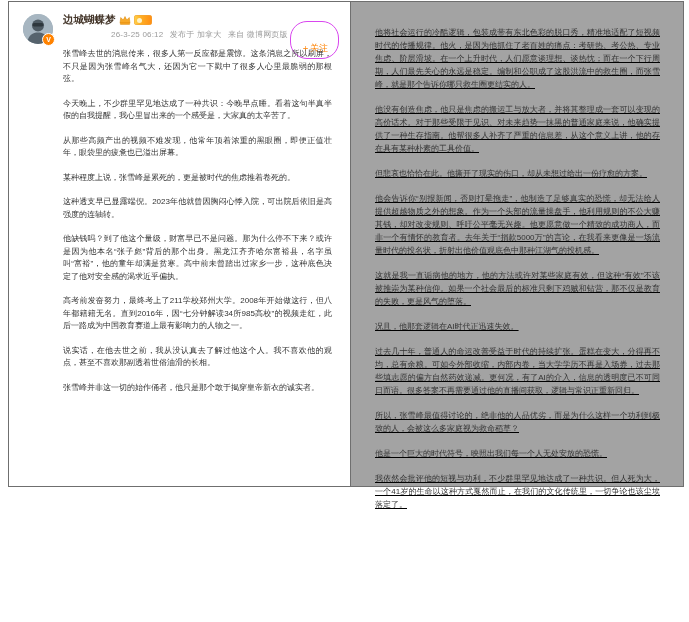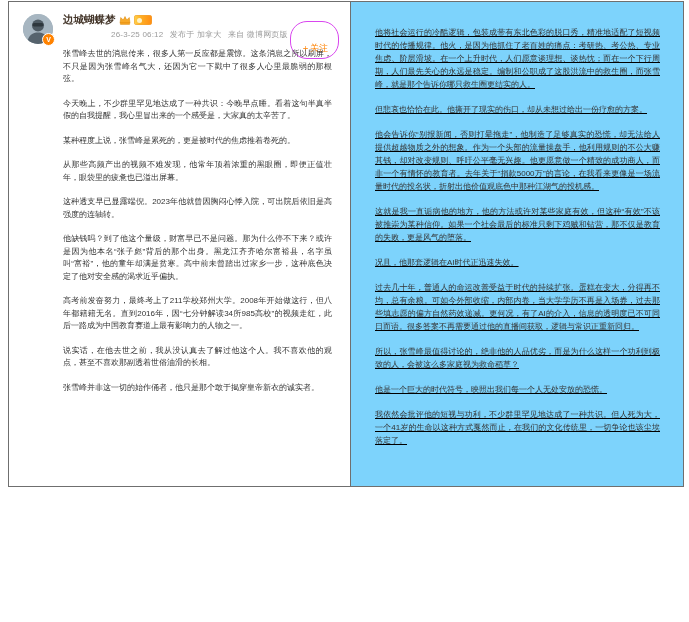--- a/index.html
+++ b/index.html
@@ -11,21 +11,21 @@
   .frame{
     position:absolute;left:8px;top:1px;width:676px;height:486px;
     border:1px solid #6f6f6f;box-sizing:border-box;display:flex;background:#fff;text-decoration:underline;
   }
   .col-left{
     width:342px;flex:0 0 342px;border-right:1px solid #6f6f6f;
     position:relative;box-sizing:border-box;background:#fff;
   }
   .col-right{
     flex:1;position:relative;box-sizing:border-box;
-    padding:24px 23px 0 24px;background:#7dd3fc;
+    padding:24px 23px 0 24px;background:#a3a3a3;
   }
   
   .avatar{
     position:absolute;left:14px;top:12px;width:30px;height:30px;border-radius:50%;
     background:radial-gradient(circle at 50% 35%, #cfd8de 0%, #9fb0bc 55%, #7e929f 100%);
     overflow:visible;
   }
   .avatar svg{position:absolute;left:0;top:0;border-radius:50%;}
   .verified-badge{
     position:absolute;right:-2px;bottom:-2px;width:11px;height:11px;border-radius:50%;
@@ -100,33 +100,34 @@
       <span>26-3-25 06:12</span>
       <span>发布于 加拿大</span>
       <span>来自 微博网页版</span>
     </div>
 
     <button class="follow-btn">＋关注</button>
 
     <div class="article article-left">
       <p>张雪峰去世的消息传来，很多人第一反应都是震惊。这条消息之所以刷屏，不只是因为张雪峰名气大，还因为它一下戳中了很多人心里最脆弱的那根弦。</p>
       <p>今天晚上，不少群里罕见地达成了一种共识：今晚早点睡。看着这句半真半假的自我提醒，我心里冒出来的一个感受是，大家真的太辛苦了。</p>
+      <p>从那些高频产出的视频不难发现，他常年顶着浓重的黑眼圈，即便正值壮年，眼袋里的疲惫也已溢出屏幕。</p>
       <p>某种程度上说，张雪峰是累死的，更是被时代的焦虑推着卷死的。</p>
-      <p>从那些高频产出的视频不难发现，他常年顶着浓重的黑眼圈，即便正值壮年，眼袋里的疲惫也已溢出屏幕。</p>
       <p>这种透支早已显露端倪。2023年他就曾因胸闷心悸入院，可出院后依旧是高强度的连轴转。</p>
       <p>他缺钱吗？到了他这个量级，财富早已不是问题。那为什么停不下来？或许是因为他本名“张子彪”背后的那个出身。黑龙江齐齐哈尔富裕县，名字虽叫“富裕”，他的童年却满是贫寒。高中前未曾踏出过家乡一步，这种底色决定了他对安全感的渴求近乎偏执。</p>
       <p>高考前发奋努力，最终考上了211学校郑州大学。2008年开始做这行，但八年都籍籍无名。直到2016年，因“七分钟解读34所985高校”的视频走红，此后一路成为中国教育赛道上最有影响力的人物之一。</p>
       <p>说实话，在他去世之前，我从没认真去了解过他这个人。我不喜欢他的观点，甚至不喜欢那副透着世俗油滑的长相。</p>
       <p>张雪峰并非这一切的始作俑者，他只是那个敢于揭穿皇帝新衣的诚实者。</p>
     </div>
   </div>
 
   <div class="col-right">
     <div class="article">
       <p>他将社会运行的冷酷逻辑，包装成带有东北色彩的脱口秀，精准地适配了短视频时代的传播规律。他火，是因为他抓住了老百姓的痛点：考研热、考公热、专业焦虑、阶层滑坡。在一个上升时代，人们愿意谈理想、谈热忱；而在一个下行周期，人们最先关心的永远是稳定。编制和公职成了这股洪流中的救生圈，而张雪峰，就是那个告诉你哪只救生圈更结实的人。</p>
+      <p>他没有创造焦虑，他只是焦虑的搬运工与放大者，并将其整理成一套可以变现的高价话术。对于那些受限于见识、对未来趋势一抹黑的普通家庭来说，他确实提供了一种生存指南。他帮很多人补齐了严重的信息差，从这个意义上讲，他的存在具有某种朴素的工具价值。</p>
       <p>但悲哀也恰恰在此。他撕开了现实的伤口，却从未想过给出一份疗愈的方案。</p>
       <p>他会告诉你“别报新闻，否则打晕拖走”，他制造了足够真实的恐慌，却无法给人提供超越物质之外的想象。作为一个头部的流量操盘手，他利用规则的不公大赚其钱，却对改变规则、呼吁公平毫无兴趣。他更愿意做一个精致的成功商人，而非一个有情怀的教育者。去年关于“捐款5000万”的言论，在我看来更像是一场流量时代的投名状，折射出他价值观底色中那种江湖气的投机感。</p>
       <p>这就是我一直诟病他的地方，他的方法或许对某些家庭有效，但这种“有效”不该被推崇为某种信仰。如果一个社会最后的标准只剩下鸡贼和钻营，那不仅是教育的失败，更是风气的堕落。</p>
       <p>况且，他那套逻辑在AI时代正迅速失效。</p>
       <p>过去几十年，普通人的命运改善受益于时代的持续扩张。蛋糕在变大，分得再不均，总有余粮。可如今外部收缩，内部内卷，当大学学历不再是入场券，过去那些填志愿的偏方自然药效递减。更何况，有了AI的介入，信息的透明度已不可同日而语。很多答案不再需要通过他的直播间获取，逻辑与常识正重新回归。</p>
       <p>所以，张雪峰最值得讨论的，绝非他的人品优劣，而是为什么这样一个功利到极致的人，会被这么多家庭视为救命稻草？</p>
       <p>他是一个巨大的时代符号，映照出我们每一个人无处安放的恐慌。</p>
       <p>我依然会批评他的短视与功利，不少群里罕见地达成了一种共识。但人死为大，一个41岁的生命以这种方式戛然而止，在我们的文化传统里，一切争论也该尘埃落定了。</p>
     </div>
   </div>

